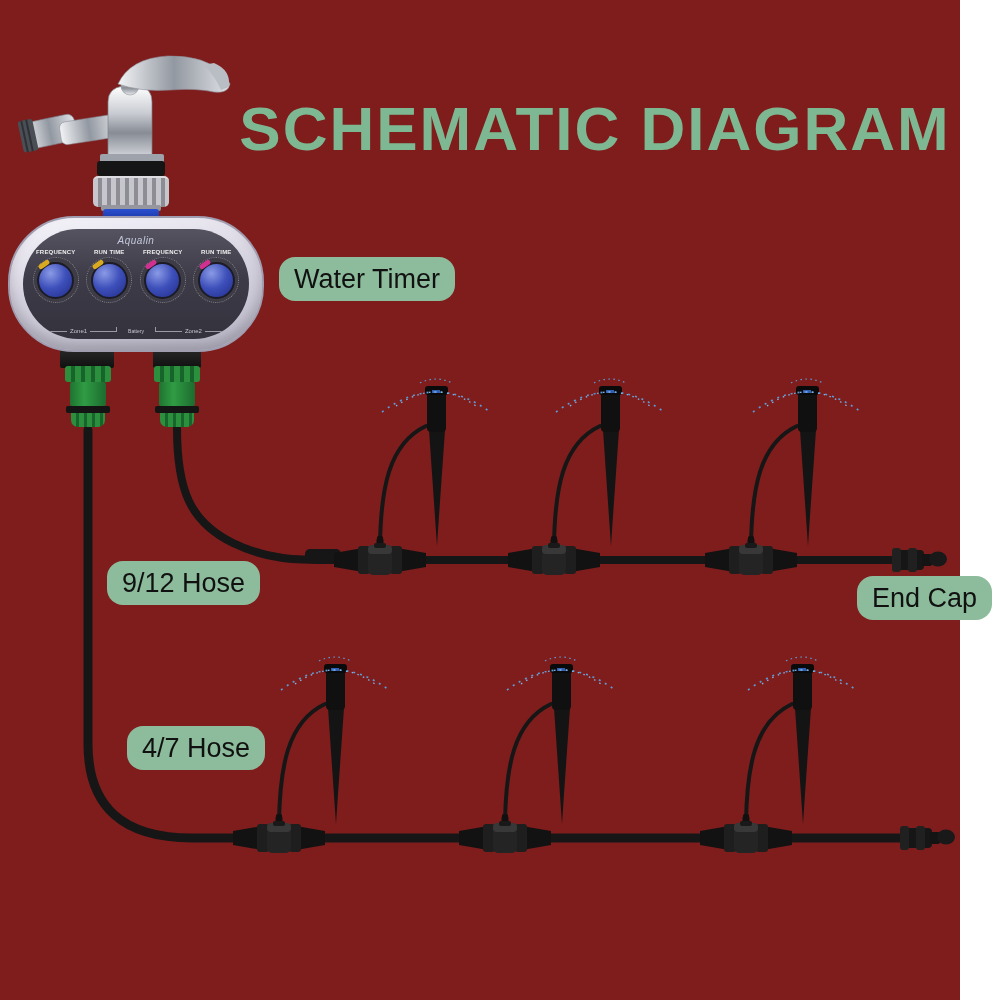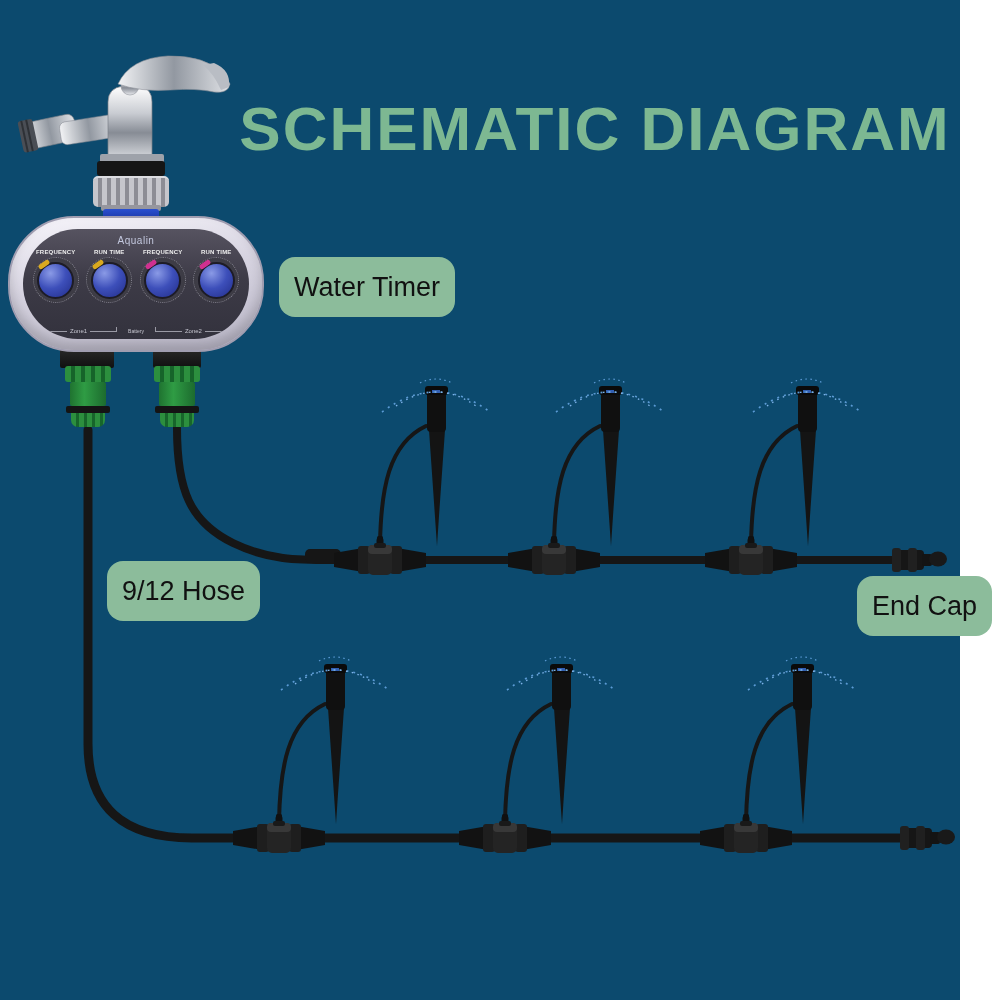--- a/index.html
+++ b/index.html
@@ -1,45 +1,45 @@
 <!DOCTYPE html>
 <html style="--title-green: #7db892; --label-bg: #8cbc9b; --label-text: #111111; --spray-blue: #5b9bd5; --knob-blue: #3d4fba; --connector-green: #2c8f3e; --hose-black: #161616; --timer-blue-band: #2a4fd0;"><head>
 <meta charset="utf-8">
 <style>
   html,body{margin:0;padding:0;background:#ffffff;width:1000px;height:1000px;overflow:hidden;
     font-family:"Liberation Sans", sans-serif;}
-  .stage{position:relative;width:960px;height:1000px;background:#0c4a6e;}
+  .stage{position:relative;width:960px;height:1000px;background:#7f1d1d;}
 
   
   .page-title{position:absolute;left:195px;top:93px;width:800px;text-align:center;
     font-size:62px;font-weight:bold;letter-spacing:2px;color:var(--title-green,#7db892);
     white-space:nowrap;}
 
   
   .badge{position:absolute;background:var(--label-bg,#8cbc9b);color:var(--label-text,#111);
-    font-size:27px;line-height:36px;padding:12px 15px;border-radius:16px;white-space:nowrap;z-index:6;}
+    font-size:27px;line-height:36px;padding:4px 15px;border-radius:16px;white-space:nowrap;z-index:6;}
 
   
   svg.scene{position:absolute;left:0;top:0;z-index:1;}
 
   
   .adapter-ring{position:absolute;left:97px;top:161px;width:68px;height:15px;background:#151515;border-radius:3px;z-index:3;}
   .adapter-collar{position:absolute;left:93px;top:176px;width:76px;height:29px;border-radius:5px;
     background:repeating-linear-gradient(90deg,#c6c6cc 0 5px,#8d8d95 5px 9px);
     border-top:2px solid #dcdce1;z-index:3;}
   .adapter-step{position:absolute;left:101px;top:205px;width:60px;height:6px;background:#96969e;border-radius:2px;z-index:3;}
   .adapter-blue{position:absolute;left:103px;top:209px;width:56px;height:14px;border-radius:3px;
     background:linear-gradient(var(--timer-blue-band,#2a4fd0),#16309a);z-index:3;}
 
   .timer-shell{position:absolute;left:8px;top:216px;width:252px;height:132px;border-radius:66px;
     background:linear-gradient(170deg,#f7f5fb,#d7d4e1 45%,#bcb9ca);
     border:2px solid #a09db0;box-shadow:inset 0 -8px 12px rgba(0,0,0,.18);z-index:4;}
   .timer-face{position:absolute;left:13px;top:11px;right:13px;bottom:11px;border-radius:55px;
     background:linear-gradient(#565360,#3d3b47 45%,#33323d);overflow:hidden;}
-  .brand{position:absolute;top:6px;left:0;right:0;text-align:center;font-size:10px;
+  .brand{position:absolute;top:6px;left:0;right:0;text-align:center;font-size:10px;font-style:italic;
     color:#c3c8de;letter-spacing:.5px;}
   .knob-row{position:absolute;top:20px;left:6px;right:6px;display:flex;justify-content:space-around;}
   .kcol{width:52px;text-align:center;}
   .klabel{font-size:6px;font-weight:bold;color:#eeeeee;letter-spacing:.2px;margin-bottom:2px;white-space:nowrap;}
   .dial{width:44px;height:44px;border-radius:50%;margin:0 auto;border:1px dotted #84828f;
     background:radial-gradient(circle,#46444f,#393841);display:grid;place-items:center;}
   .knob{width:33px;height:33px;border-radius:50%;position:relative;border:2px solid #1d1c26;
     background:radial-gradient(circle at 35% 28%,#8a9ae6,var(--knob-blue,#3d4fba) 48%,#2c3a9c 80%,#202d7e);}
   .wedge{position:absolute;top:-2px;left:-1px;width:12px;height:5px;border-radius:3px;transform:rotate(-35deg);}
   .wedge.yellow{background:#d9a91f;}
@@ -223,14 +223,15 @@
   <div class="connector right">
     <div class="c-nut1"></div>
     <div class="c-body"></div>
     <div class="c-ring"></div>
     <div class="c-nut2"></div>
   </div>
 
   <div class="badge" style="left:279px;top:257px">Water Timer</div>
   <div class="badge" style="left:107px;top:561px">9/12 Hose</div>
   <div class="badge" style="left:857px;top:576px">End Cap</div>
+  <div class="badge" style="left:127px;top:726px">4/7 Hose</div>
 
 </div>
 
 </body></html>

